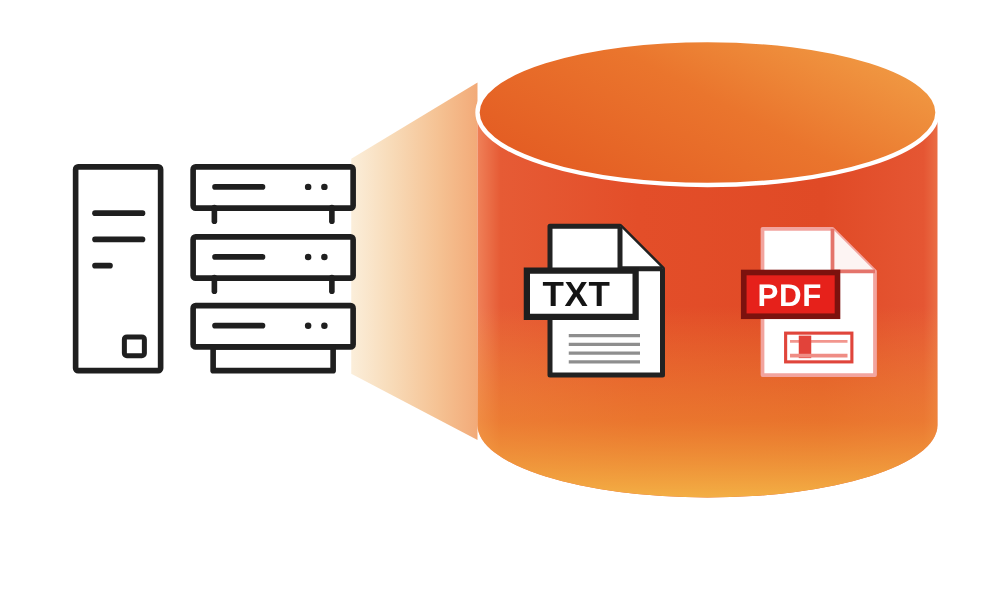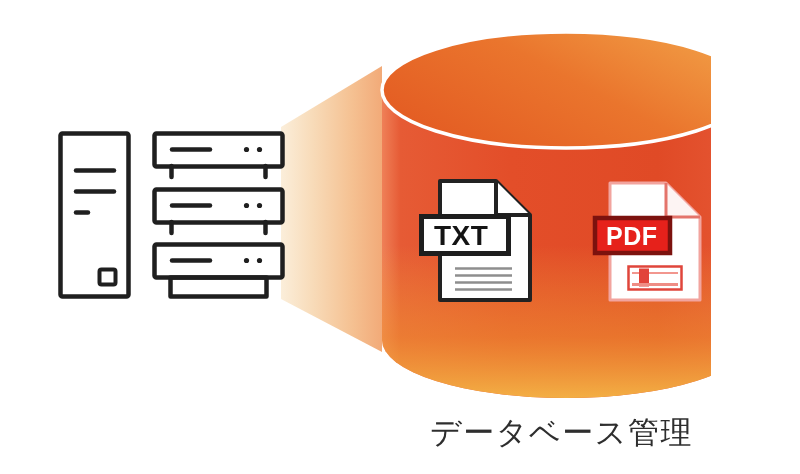--- a/index.html
+++ b/index.html
@@ -1,17 +1,17 @@
 <!DOCTYPE html>
 <html><head>
 <meta charset="utf-8">
 <style>
   html,body{margin:0;padding:0;background:#ffffff;}
   .stage{
-    position:relative;width:711px;height:474px;background:#ffffff;overflow:hidden;
+    position:relative;width:800px;height:474px;background:#ffffff;overflow:hidden;
     font-family:"Liberation Sans", sans-serif;
   }
   .stage svg{position:absolute;left:0;top:0;}
   .caption{
     position:absolute;left:430px;top:412px;width:300px;
     font-size:31px;letter-spacing:1.5px;color:#2e2e2e;
     font-family:"Liberation Sans", sans-serif;font-weight:400;
     white-space:nowrap;
   }
   text.txt-label{font-family:"Liberation Sans",sans-serif;font-weight:800;font-size:28px;fill:#141414;letter-spacing:0.5px;}
@@ -106,14 +106,13 @@
       <path d="M 666,183 L 666,217 L 700,217" fill="#fdf4f3" stroke="#e4746b" stroke-width="3" stroke-linejoin="round"></path>
       <rect x="628.5" y="266.5" width="53" height="23" fill="#ffffff" stroke="#e0453b" stroke-width="2.5"></rect>
       <line x1="632" y1="273" x2="678" y2="273" stroke="#f2968e" stroke-width="2.2"></line>
       <rect x="639" y="268.5" width="10" height="18" fill="#e2433a"></rect>
       <line x1="632" y1="284.5" x2="678" y2="284.5" stroke="#ef8d85" stroke-width="3"></line>
       <rect x="595" y="218" width="75" height="35" fill="#e6211b" stroke="#7c120e" stroke-width="4.5"></rect>
       <text class="pdf-label" x="606" y="245">PDF</text>
     </g>
   </svg>
 
-  <div class="caption">データベース管理</div>
 </div>
 
 </body></html>

